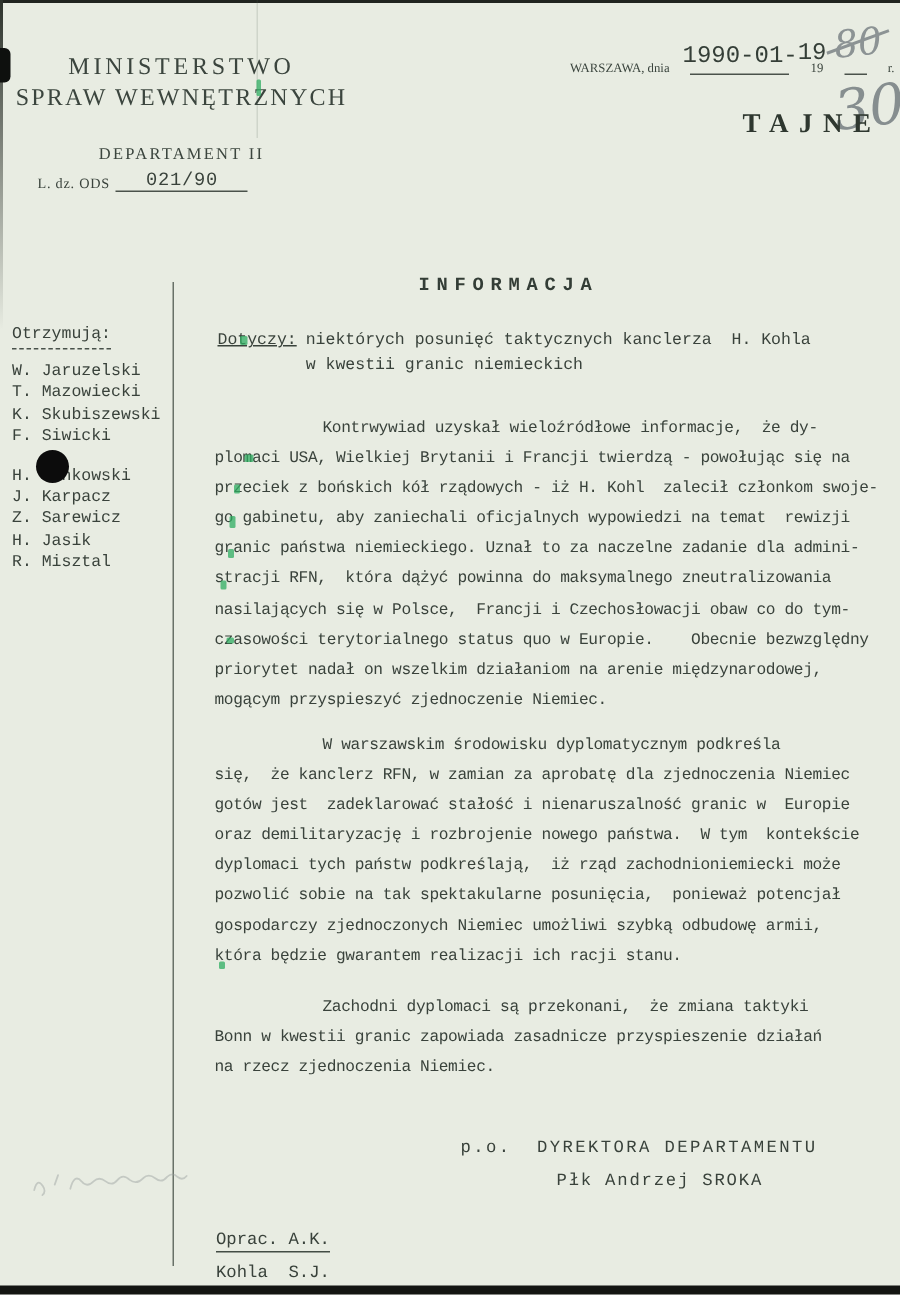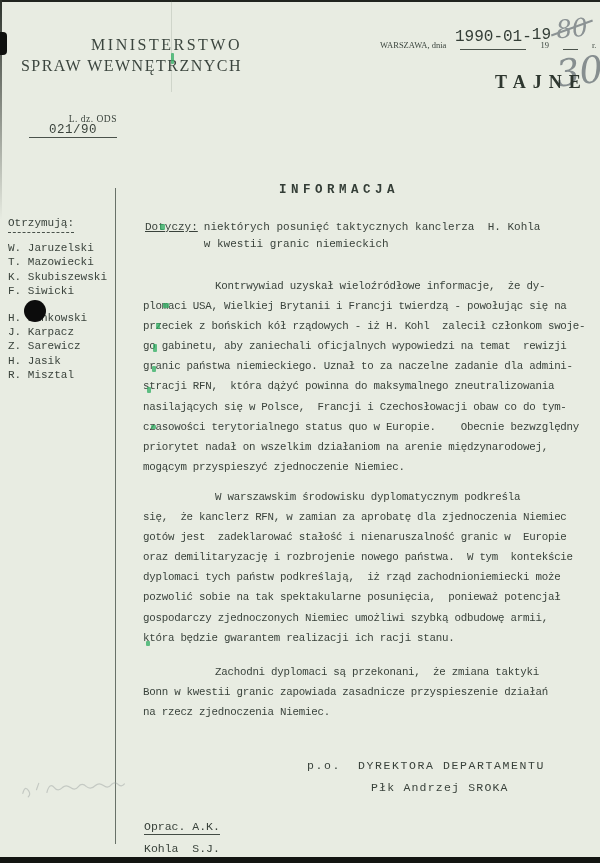--- a/index.html
+++ b/index.html
@@ -13,27 +13,27 @@
     color:#39423b;
   }
   
   .edge-top{position:absolute;left:0;top:0;width:600px;height:2px;background:#20241f;}
   .edge-bottom{position:absolute;left:0;top:857px;width:600px;height:6px;background:#131512;}
   .edge-left{position:absolute;left:0;top:0;width:2px;height:220px;background:linear-gradient(#2c322b,rgba(44,50,43,0));}
   .corner-blob{position:absolute;left:0;top:32px;width:7px;height:23px;background:#0e100e;border-radius:0 4px 4px 0;}
   .crease{position:absolute;left:171px;top:0;width:1px;height:92px;background:rgba(80,95,80,.16);}
 
   
-  .letterhead{position:absolute;left:0px;top:36px;width:242px;text-align:right;
+  .letterhead{position:absolute;left:0px;top:36px;width:242px;text-align:center;
     font-family:"Liberation Serif", serif;color:#3b453e;}
   .lh-line1{font-size:16px;letter-spacing:2.5px;}
   .lh-line2{font-size:16px;letter-spacing:1.5px;margin-top:3px;}
   .lh-dept{font-size:11px;letter-spacing:1.5px;margin-top:22px;}
   .ref-line{position:absolute;left:25px;top:114px;font-family:"Liberation Serif", serif;
-    font-size:9.5px;letter-spacing:.5px;white-space:nowrap;display:flex;align-items:flex-end;flex-direction:column;}
+    font-size:9.5px;letter-spacing:.5px;white-space:nowrap;display:flex;align-items:flex-end;}
   .ref-blank{display:inline-block;width:88px;border-bottom:1px solid #4a524b;text-align:center;
     font-family:"Liberation Mono", monospace;font-size:12.5px;line-height:12px;padding-bottom:1px;margin-left:4px;}
 
   
   .dateline{position:absolute;left:380px;top:40px;font-family:"Liberation Serif", serif;
     font-size:8.5px;white-space:nowrap;display:flex;align-items:flex-end;color:#3b453e;gap:11px;}
   .date-blank1{display:inline-block;width:66px;border-bottom:1px solid #4a524b;margin:0 3px;height:8px;}
   .date-blank2{display:inline-block;width:15px;border-bottom:1px solid #4a524b;margin:0 3px;height:8px;}
   .typed-date{position:absolute;left:455px;top:28px;font-family:"Liberation Mono", monospace;
     font-size:16px;white-space:nowrap;color:#343e37;}
@@ -106,20 +106,21 @@
 
   <div class="edge-top"></div>
   <div class="edge-bottom"></div>
   <div class="edge-left"></div>
   <div class="corner-blob"></div>
   <div class="crease"></div>
 
   <div class="letterhead">
     <div class="lh-line1">MINISTERSTWO</div>
     <div class="lh-line2">SPRAW WEWNĘTRZNYCH</div>
+    <div class="lh-dept">DEPARTAMENT II</div>
   </div>
   <div class="ref-line">
     <span>L. dz. ODS</span>
     <span class="ref-blank">021/90</span>
   </div>
 
   <div class="dateline">
     <span>WARSZAWA, dnia</span>
     <span class="date-blank1"></span>
     <span>19</span>

